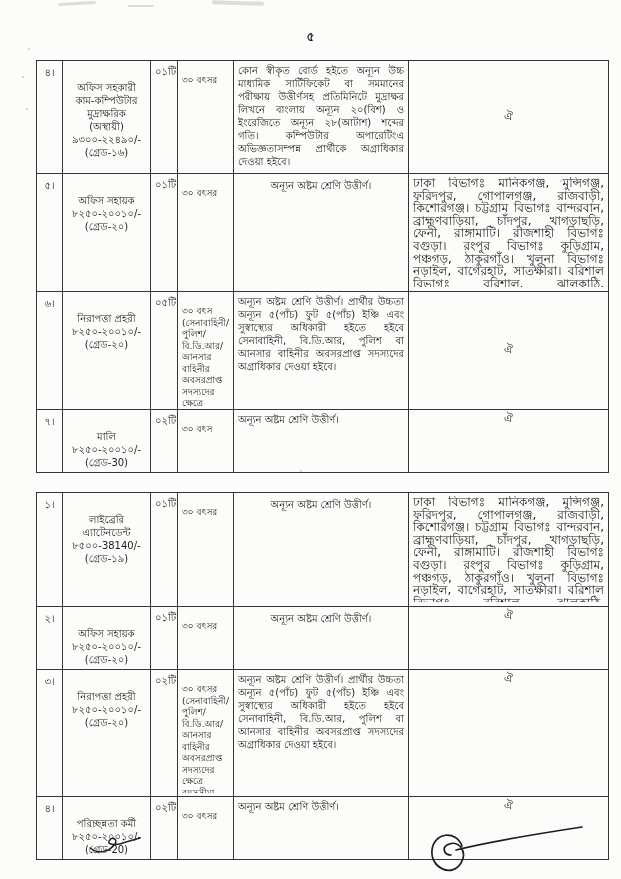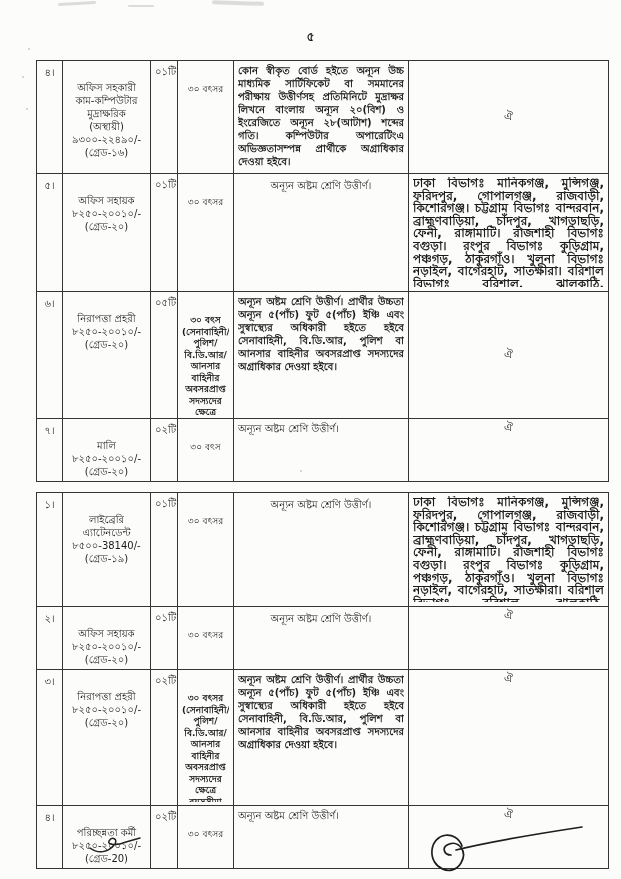--- a/index.html
+++ b/index.html
@@ -17,25 +17,25 @@
     position:absolute; left:36px; width:572px;
     border-collapse:collapse; table-layout:fixed;
   }
   #t1{ top:60px; }
   #t2{ top:492px; }
   td{
     border:1px solid #343434; vertical-align:top;
     padding:3px 4px; font-size:10px; line-height:13px;
     overflow:hidden;
   }
-  .clip{ overflow:hidden;font-weight:bold; }
+  .clip{ overflow:hidden; }
   .c-serial{ text-align:center; padding-top:5px; }
   .c-post{ text-align:center; white-space:pre-line; padding-top:20px; }
   .c-count{ text-align:center; padding-top:4px; }
-  .c-age{ text-align:center; white-space:pre-line; font-size:9px; line-height:11.5px; padding-top:23px;}
+  .c-age{ text-align:left; white-space:pre-line; font-size:9px; line-height:11.5px; padding-top:14px;}
   .c-qual{ text-align:justify; }
   .c-qual.center{ text-align:center; padding-top:5px; }
   .c-dist{ text-align:justify; font-size:12px; line-height:12.6px; }
   .c-dist.mark{ text-align:center; font-size:11px; }
   .vmid{ vertical-align:middle; }
   .section-title{
     position:absolute; left:36px; top:467px;
     font-size:11.5px; font-weight:bold;
   }
   .signature{ position:absolute; left:418px; top:822px; }
@@ -104,21 +104,21 @@
 (সেনাবাহিনী/পুলিশ/বি.ডি.আর/আনসার বাহিনীর অবসরপ্রাপ্ত সদস্যদের ক্ষেত্রে বয়সসীমা ৪০বৎসর পর্যন্ত শিথিলযোগ্য)</div></td>
         <td class="c-qual">
             <div class="clip" style="max-height:100px">অন্যূন অষ্টম শ্রেণি উত্তীর্ণ। প্রার্থীর উচ্চতা অন্যূন ৫(পাঁচ) ফুট ৫(পাঁচ) ইঞ্চি এবং সুস্বাস্থ্যের অধিকারী হইতে হইবে সেনাবাহিনী, বি.ডি.আর, পুলিশ বা আনসার বাহিনীর অবসরপ্রাপ্ত সদস্যদের অগ্রাধিকার দেওয়া হইবে।</div>
           </td>
         <td class="c-dist mark vmid">ঐ</td>
       </tr>
       <tr style="height:63px">
         <td class="c-serial">৭।</td>
         <td class="c-post">মালি
 ৮২৫০-২০০১০/-
-(গ্রেড-২০)</td>
+(গ্রেড-30)</td>
         <td class="c-count">০২টি</td>
         <td class="c-age">৩০ বৎস</td>
         <td class="c-qual">অন্যূন অষ্টম শ্রেণি উত্তীর্ণ।</td>
         <td class="c-dist mark">ঐ</td>
       </tr>
     </tbody>
   </table>
 
 
   <table class="jobs" id="t2">

